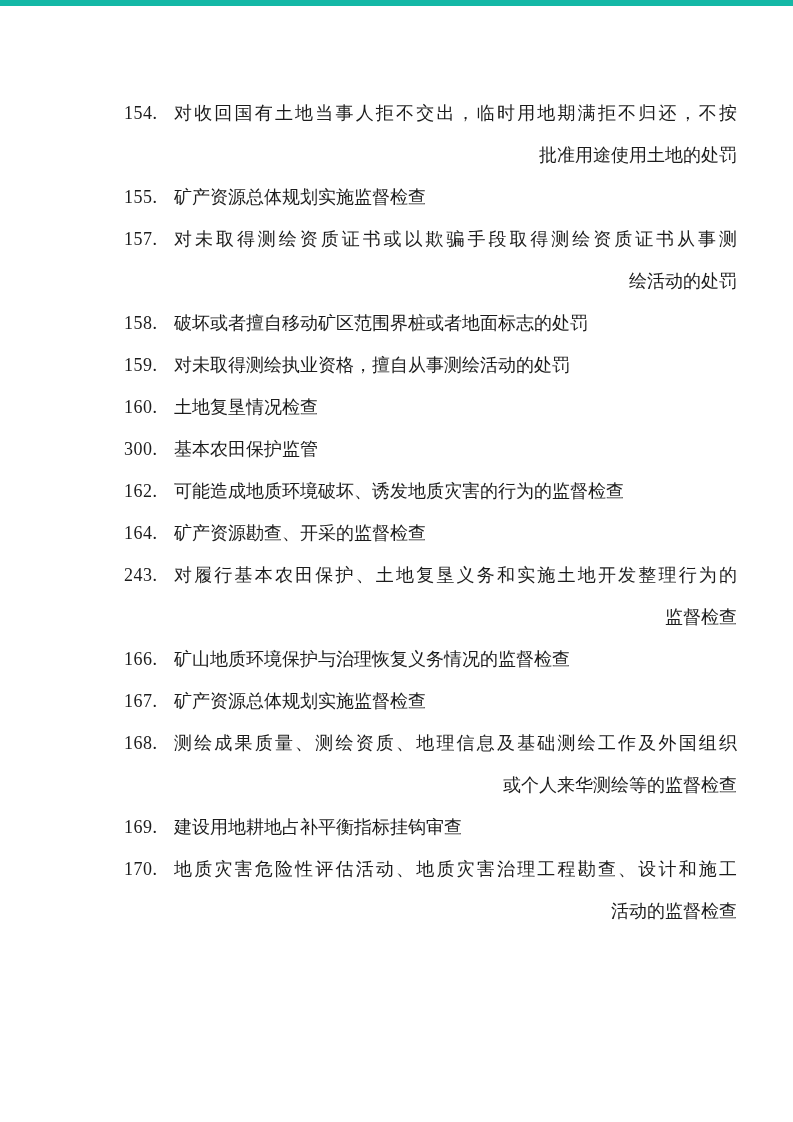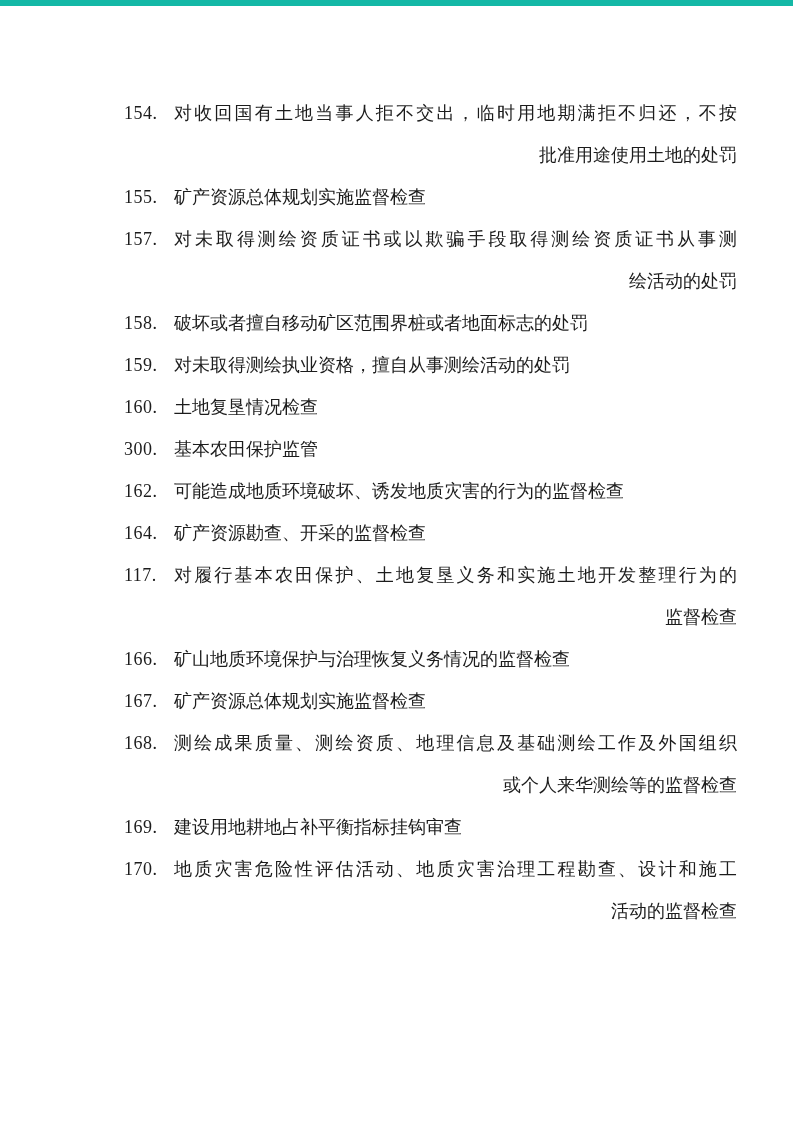--- a/index.html
+++ b/index.html
@@ -110,21 +110,21 @@
 
 
   <div class="item">
     <span class="num">164.</span>
     <div class="lines">
           <div class="line first">矿产资源勘查、开采的监督检查</div>
         </div>
   </div>
 
   <div class="item">
-    <span class="num">117.</span>
+    <span class="num">243.</span>
     <div class="lines">
           <div class="line first justified">对履行基本农田保护、土地复垦义务和实施土地开发整理行为的</div>
           <div class="line cont">监督检查</div>
         </div>
   </div>
 
   <div class="item">
     <span class="num">166.</span>
     <div class="lines">
           <div class="line first">矿山地质环境保护与治理恢复义务情况的监督检查</div>

